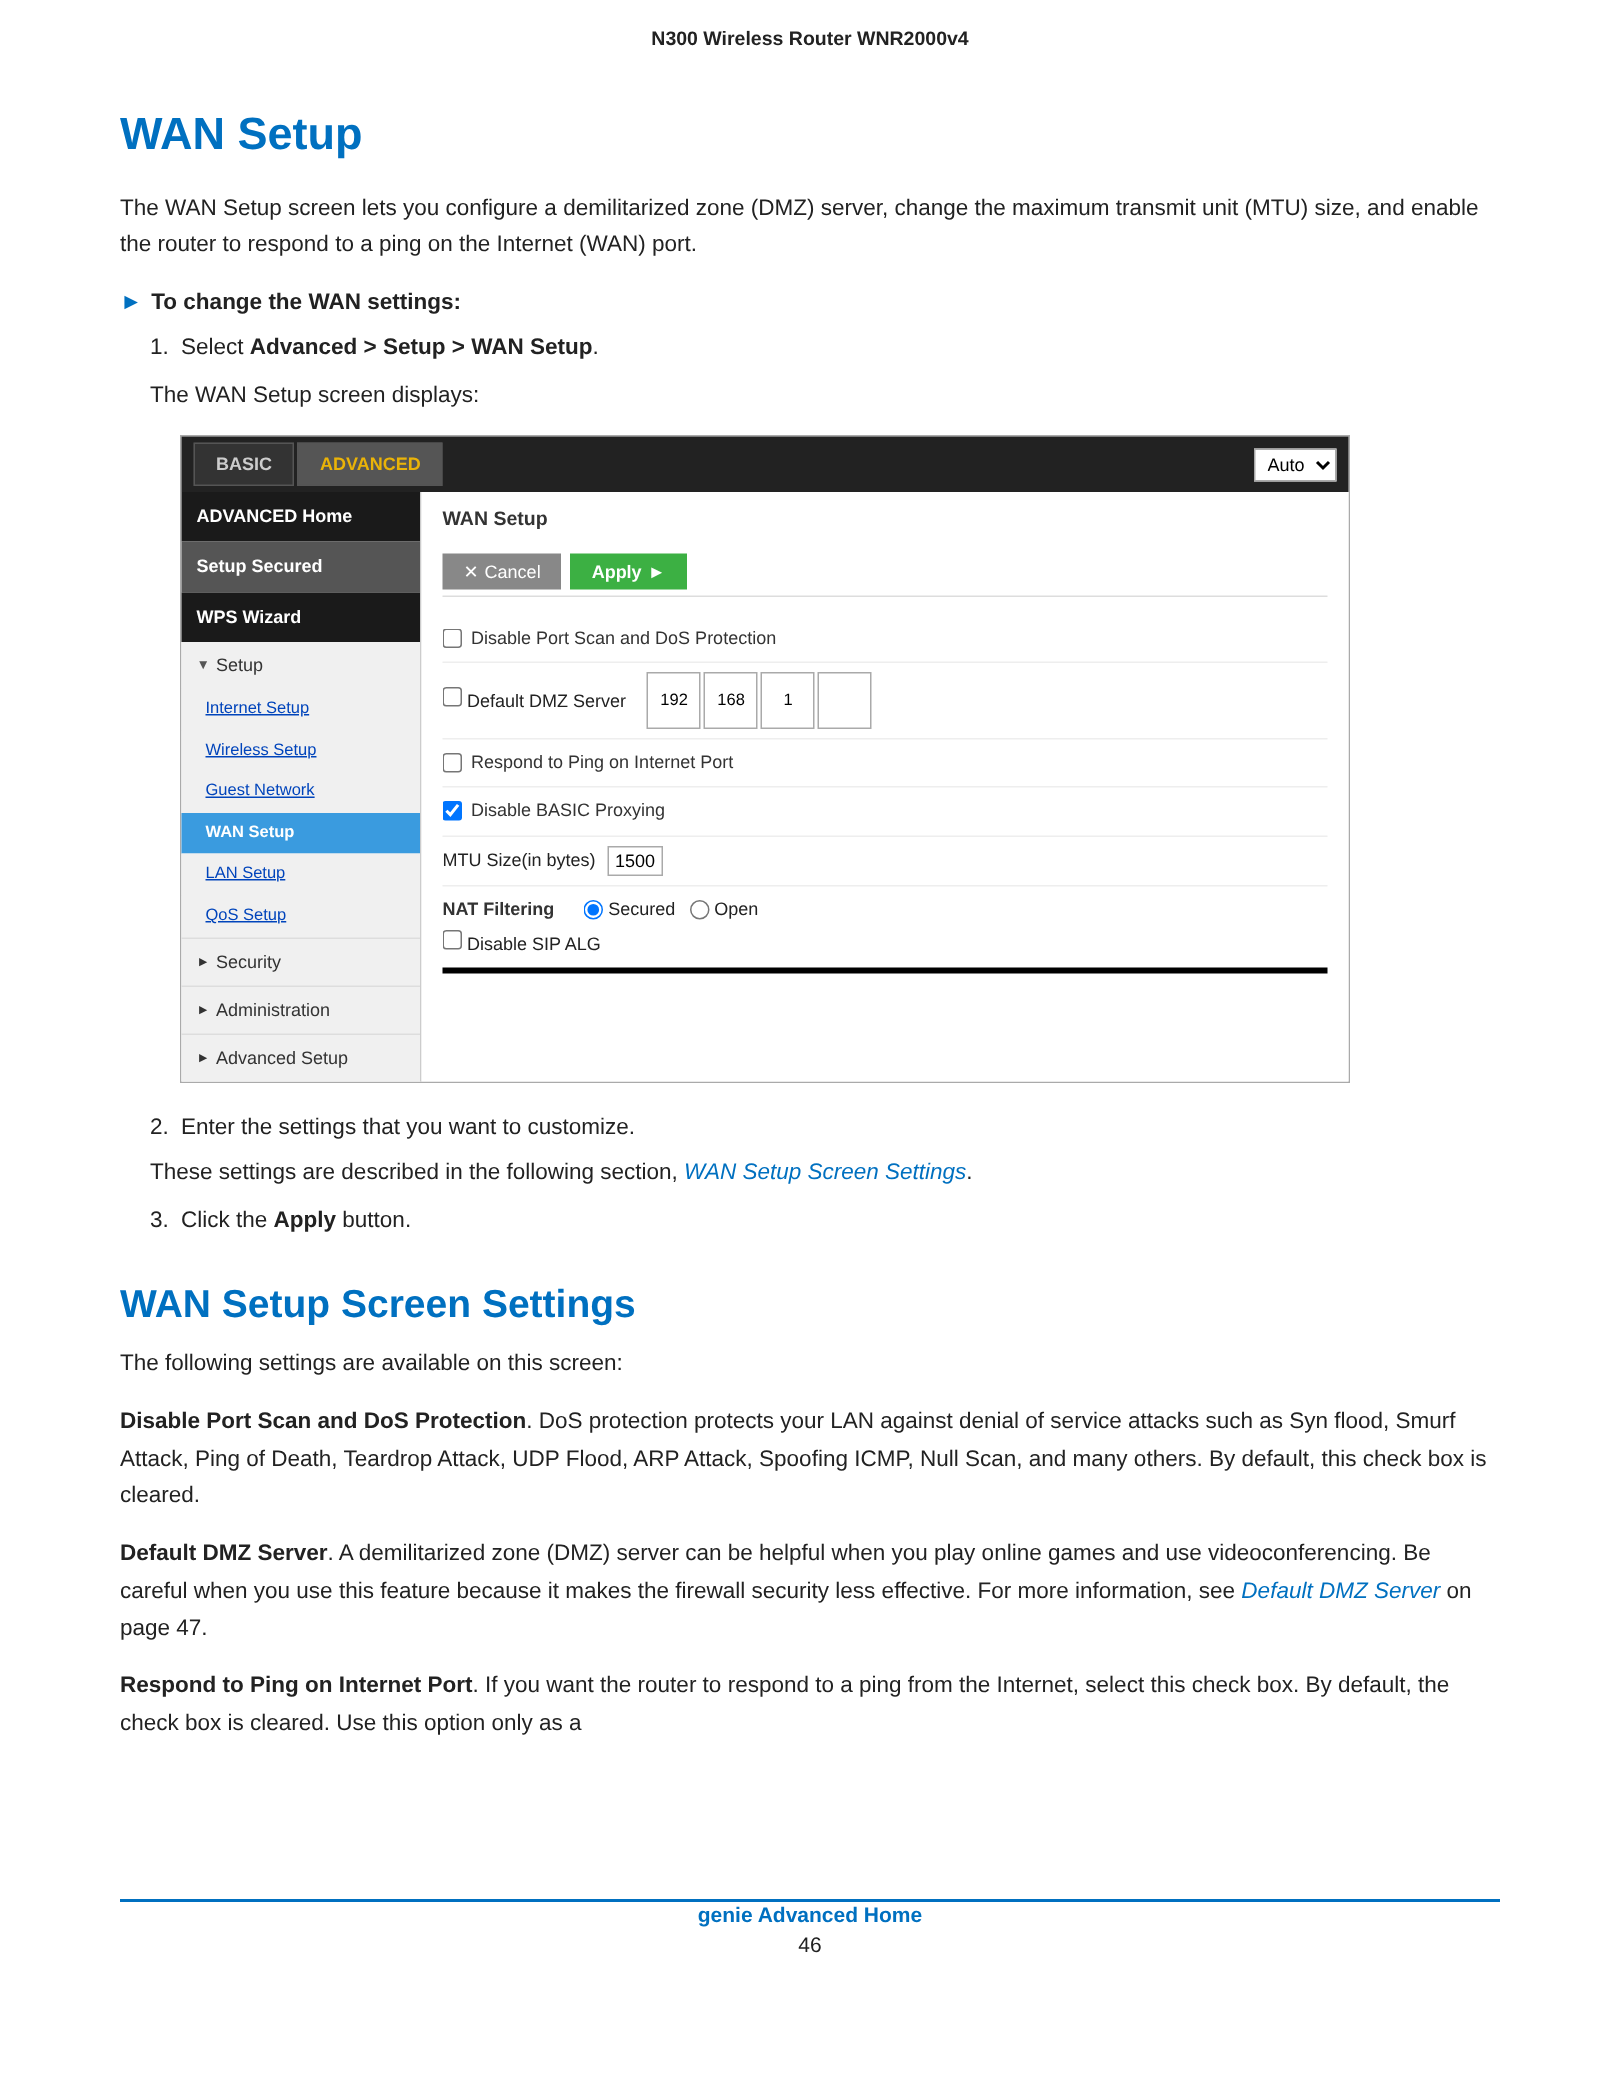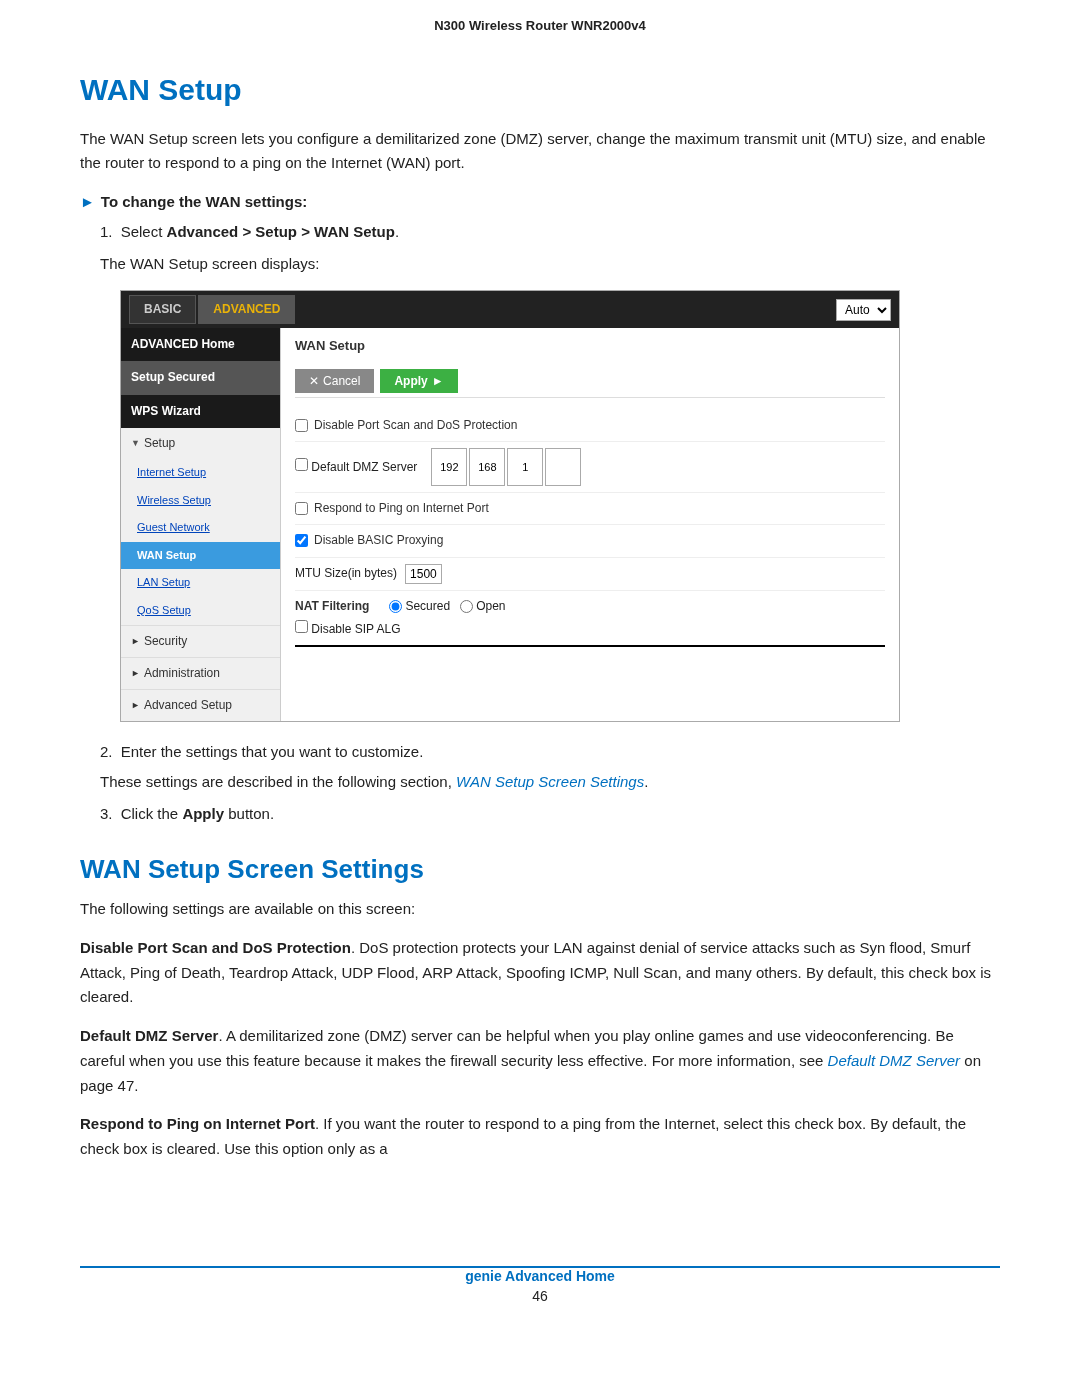--- a/index.html
+++ b/index.html
@@ -275,21 +275,21 @@
       width: 37px;
       font-size: 12px;
       padding: 2px 4px;
       border: 1px solid #aaa;
     }
     .nat-row {
       display: flex;
       align-items: flex-start;
       flex-direction: column;
       padding: 6px 0;
-      border-bottom: 2px solid #000000;
+      border-bottom: 4px solid #000000;
       font-size: 12px;
       gap: 4px;
     }
     .nat-row .nat-label {
       font-weight: bold;
       color: #333;
       margin-right: 10px;
     }
     .nat-row .radio-group {
       display: flex;

